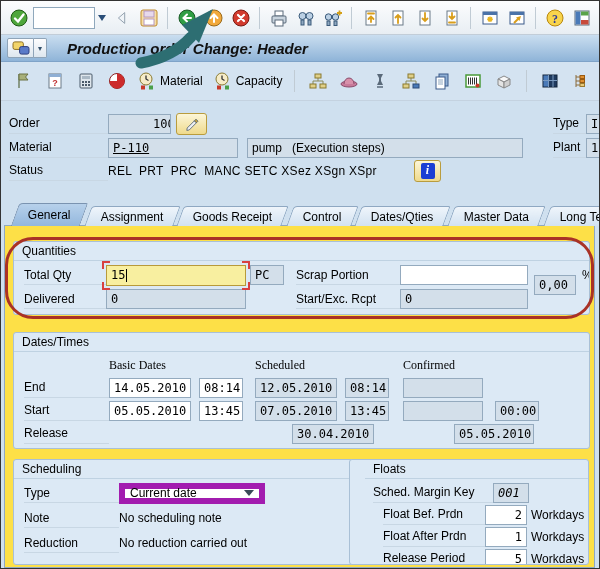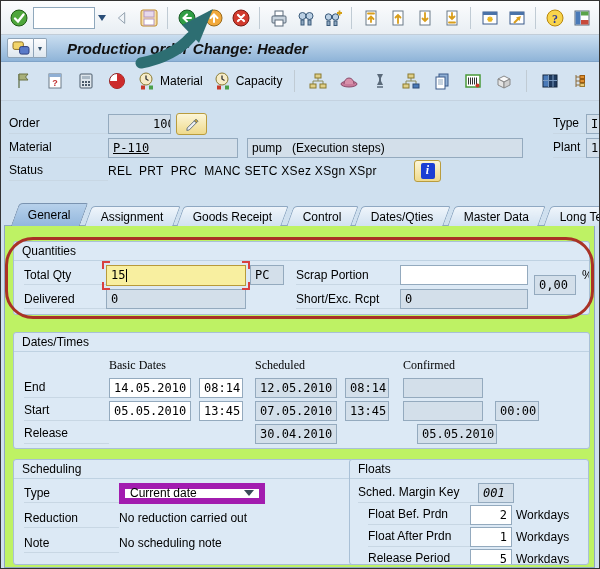--- a/index.html
+++ b/index.html
@@ -60,21 +60,21 @@
   .tabstrip { position:absolute; top:202px; left:14px; width:640px; height:23px;
     display:flex; align-items:flex-end; z-index:5; }
   .tab { position:relative; height:20px; margin-right:4px; transform:skewX(-20deg);
     background:linear-gradient(#EFF5FB,#D2E2F1); border:1px solid #8FA8C2; border-bottom:none;
     border-radius:4px 2px 0 0; padding:0 12px; display:flex; align-items:center; flex:0 0 auto; }
   .tab > span { transform:skewX(20deg); font-size:12px; white-space:nowrap; }
   .tab.active { height:23px; background:linear-gradient(#B7D1EB,#93B7DD); border-color:#7A93B0; z-index:6; }
 
   
   .panel { position:absolute; top:224px; left:3px; width:591px; height:343px;
-    background:#bef264; border:1px solid #8FA8C2; }
+    background:#fde047; border:1px solid #8FA8C2; }
   .group { position:absolute; background:#DCE9F5; border:1px solid #A9C0D6; border-radius:3px; overflow:hidden; }
   .group-title { height:19px; line-height:18px; padding:0 8px; border-bottom:1px solid #BFD2E2; }
   .grow { display:flex; align-items:center; height:22px; margin-top:3px; padding-left:10px; }
   .glabel { height:20px; display:flex; align-items:center; border-bottom:1px solid #C8D7E4; flex:0 0 auto; }
   .spacer { flex:0 0 auto; }
 
   
   .focus-wrap { position:relative; width:140px; height:21px; flex:0 0 auto; }
   .focus-fld { width:100%; height:100%; background:#F8EFA0; border:1px solid #B89A3A;
     display:flex; align-items:center; padding:0 4px; font-family:"DejaVu Sans Mono",monospace; }
@@ -434,21 +434,21 @@
         </div>
         <div class="fld" style="width:34px;margin-left:4px;">PC</div>
         <span class="glabel" style="width:104px;margin-left:12px;">Scrap Portion</span>
         <div class="fld white" style="width:128px;"></div>
         <div class="fld" style="width:42px;margin-left:6px;margin-top:20px;">0,00</div>
         <span style="margin-left:6px;">%</span>
       </div>
       <div class="grow" style="margin-top:2px;">
         <span class="glabel" style="width:82px;">Delivered</span>
         <div class="fld" style="width:140px;">0</div>
-        <span class="glabel" style="width:104px;margin-left:50px;">Short/Exc. Rcpt</span>
+        <span class="glabel" style="width:104px;margin-left:50px;">Start/Exc. Rcpt</span>
         <div class="fld" style="width:128px;">0</div>
       </div>
     </div>
 
     <div class="group" style="left:8px;top:106px;width:577px;height:117px;">
       <div class="group-title">Dates/Times</div>
       <div class="grow" style="height:18px;margin-top:4px;font-family:Liberation Serif, serif;">
         <span class="spacer" style="width:85px;"></span>
         <span style="width:134px;">Basic Dates</span>
         <span style="width:134px;margin-left:12px;">Scheduled</span>
@@ -467,46 +467,46 @@
         <div class="fld white" style="width:82px;">05.05.2010</div>
         <div class="fld white" style="width:44px;margin-left:8px;">13:45</div>
         <div class="fld" style="width:82px;margin-left:12px;">07.05.2010</div>
         <div class="fld" style="width:44px;margin-left:8px;">13:45</div>
         <div class="fld" style="width:80px;margin-left:14px;"></div>
         <div class="fld" style="width:44px;margin-left:12px;">00:00</div>
       </div>
       <div class="grow" style="height:21px;margin-top:2px;">
         <span class="glabel" style="width:85px;">Release</span>
         <span class="spacer" style="width:146px;"></span>
-        <div class="fld" style="width:82px;">30.04.2010</div>
+        <div class="fld" style="width:82px;margin-left:37px;">30.04.2010</div>
         <span class="spacer" style="width:66px;"></span>
         <div class="fld" style="width:80px;margin-left:14px;">05.05.2010</div>
       </div>
     </div>
 
     <div class="group" style="left:8px;top:233px;width:364px;height:106px;">
       <div class="group-title">Scheduling</div>
       <div class="grow">
         <span class="glabel" style="width:95px;">Type</span>
         <div class="ddl">
           <span>Current date</span>
           <span class="ddl-arrow"></span>
         </div>
       </div>
       <div class="grow">
+        <span class="glabel" style="width:95px;">Note</span>
+        <span>No scheduling note</span>
+      </div>
+      <div class="grow">
         <span class="glabel" style="width:95px;">Reduction</span>
         <span>No reduction carried out</span>
       </div>
-      <div class="grow">
-        <span class="glabel" style="width:95px;">Note</span>
-        <span>No scheduling note</span>
-      </div>
-    </div>
-
-    <div class="group" style="left:344px;top:233px;width:240px;height:106px;">
+    </div>
+
+    <div class="group" style="left:344px;top:233px;width:240px;height:106px;padding-left:15px;">
       <div class="group-title">Floats</div>
       <div class="grow" style="height:21px;padding-left:8px;">
         <span class="glabel" style="width:120px;">Sched. Margin Key</span>
         <div class="fld" style="width:36px;font-style:italic;">001</div>
       </div>
       <div class="grow" style="height:21px;margin-top:1px;padding-left:18px;">
         <span class="glabel" style="width:102px;">Float Bef. Prdn</span>
         <div class="fld white num" style="width:42px;">2</div>
         <span style="margin-left:4px;">Workdays</span>
       </div>

